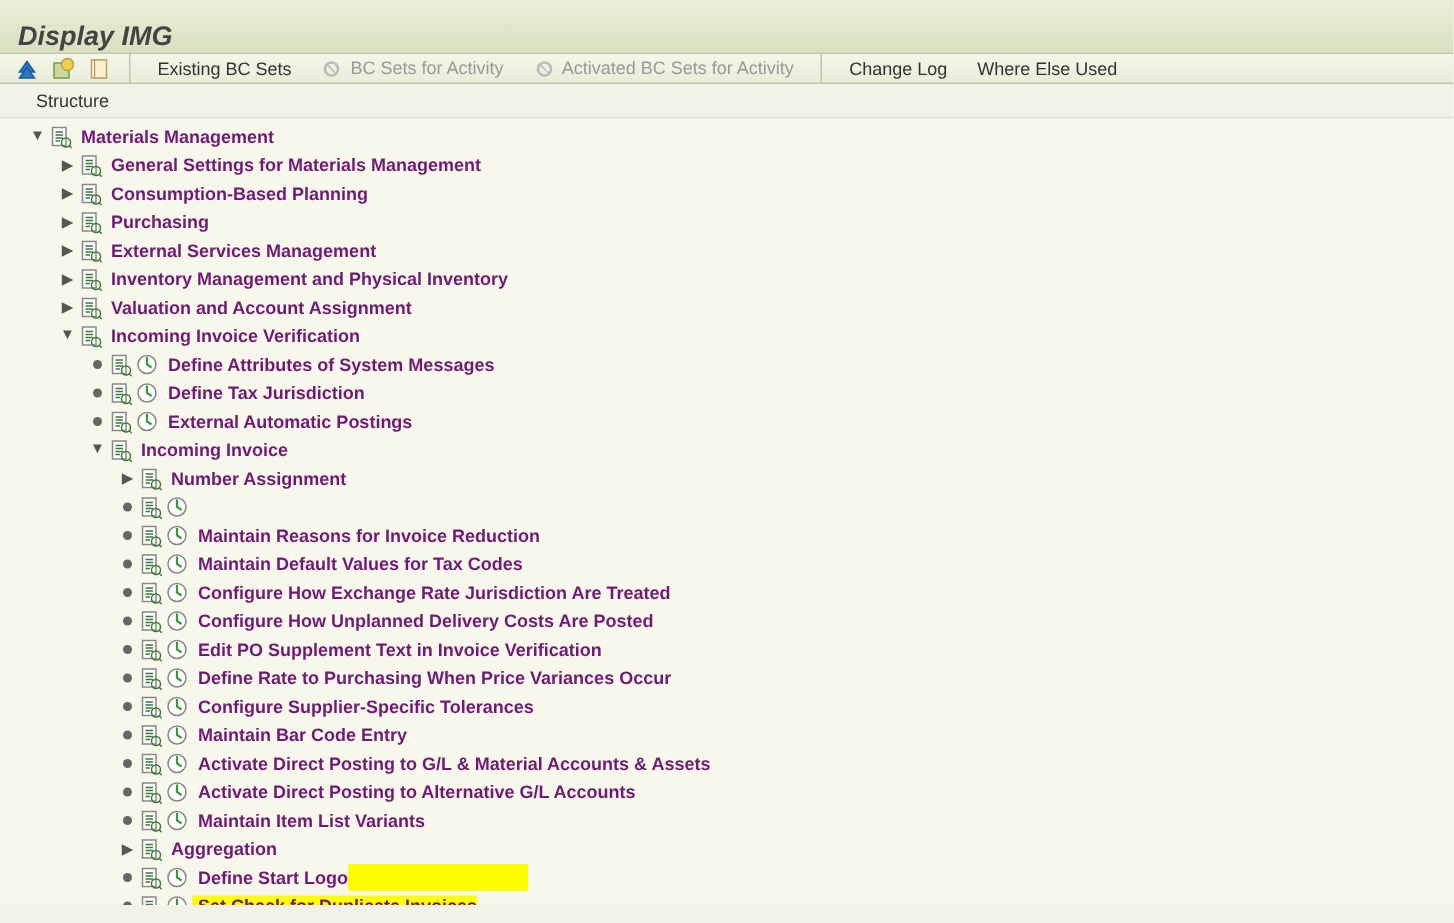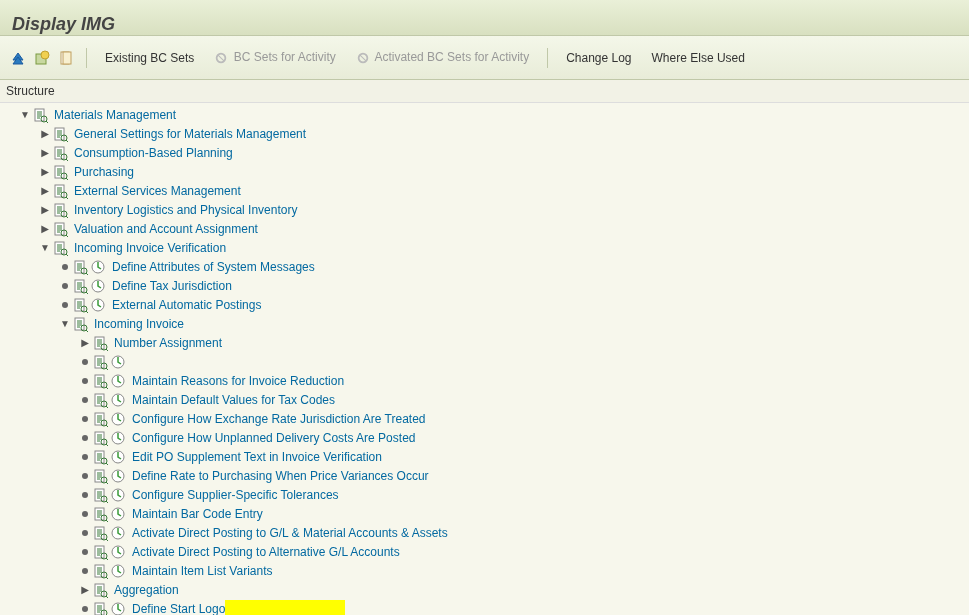--- a/index.html
+++ b/index.html
@@ -1,31 +1,31 @@
 <!DOCTYPE html>
 <html><head>
 <meta charset="utf-8">
 <style>
 * { box-sizing: border-box; margin: 0; padding: 0; }
 html, body { width: 969px; height: 615px; font-family: Arial, sans-serif; font-size: 12px; background: #f2f2e8; overflow: hidden; }
 .header { background: linear-gradient(#eaf0d8, #d8e0c0); height: 36px; display: flex; align-items: flex-end; padding: 0 12px; border-bottom: 1px solid #c0c8a8; }
 .header-title { font-style: italic; font-weight: bold; font-size: 18px; color: #444; }
-.toolbar { background: linear-gradient(#f4f7e9, #e8ecd8); height: 44px; display: flex; align-items: center; padding: 0 10px; gap: 8px; border-bottom: 1px solid #c0c8a8; }
+.toolbar { background: linear-gradient(#f4f7e9, #e8ecd8); height: 20px; display: flex; align-items: center; padding: 0 10px; gap: 8px; border-bottom: 1px solid #c0c8a8; }
 .toolbar-sep { width: 1px; height: 20px; background: #c0c8a8; margin: 0 4px; }
 .toolbar-btn { padding: 2px 6px; font-size: 12px; color: #333; cursor: pointer; border: none; background: none; }
 .toolbar-btn.disabled { color: #999; cursor: default; }
 .tb-icon { width: 16px; height: 16px; display: inline-block; cursor: pointer; }
 .content { background: #f7f7ec; height: calc(615px - 68px); overflow: auto; }
-.structure-label { padding: 4px 6px; font-size: 12px; color: #333; border-bottom: 1px solid #ddd; background: #f2f2e6; }
+.structure-label { padding: 4px 24px; font-size: 12px; color: #333; border-bottom: 1px solid #ddd; background: #f2f2e6; }
 .tree { padding: 2px 0; }
 .row { display: flex; align-items: center; height: 19px; white-space: nowrap; }
 .indent { display: inline-block; }
 .toggle { width: 14px; height: 14px; display: inline-flex; align-items: center; justify-content: center; cursor: pointer; font-size: 10px; color: #555; user-select: none; }
 .doc-icon, .exec-icon { width: 16px; height: 16px; margin-right: 2px; flex-shrink: 0; }
-.label { padding-left: 4px; color: #0369a1; cursor: pointer; }
+.label { padding-left: 4px; color: #701a75; cursor: pointer; font-weight: bold; }
 .label.hl { background: #ffff00; }
 .dot { width: 6px; height: 6px; background: #666; border-radius: 50%; display: inline-block; margin: 0 4px; }
 </style>
 </head>
 <body>
 
 <div class="header">
   <div class="header-title">Display IMG</div>
 </div>
 
@@ -127,21 +127,21 @@
       </div>
       <div class="row">
         <span class="indent" style="width: 38px;"></span>
         <span class="toggle">▶</span>
         <span class="doc-icon"><svg viewBox="0 0 16 16">
             <rect x="3" y="2" width="9" height="12" fill="#fff" stroke="#888"></rect>
             <path d="M5 5h5M5 7h5M5 9h5M5 11h3" stroke="#3a7a3a" stroke-width="1"></path>
             <circle cx="12" cy="12" r="3" fill="none" stroke="#3a7a3a"></circle>
             <path d="M14 14l2 2" stroke="#3a7a3a"></path>
           </svg></span>
-        <span class="label">Inventory Logistics and Physical Inventory</span>
+        <span class="label">Inventory Management and Physical Inventory</span>
       </div>
       <div class="row">
         <span class="indent" style="width: 38px;"></span>
         <span class="toggle">▶</span>
         <span class="doc-icon"><svg viewBox="0 0 16 16">
             <rect x="3" y="2" width="9" height="12" fill="#fff" stroke="#888"></rect>
             <path d="M5 5h5M5 7h5M5 9h5M5 11h3" stroke="#3a7a3a" stroke-width="1"></path>
             <circle cx="12" cy="12" r="3" fill="none" stroke="#3a7a3a"></circle>
             <path d="M14 14l2 2" stroke="#3a7a3a"></path>
           </svg></span>

